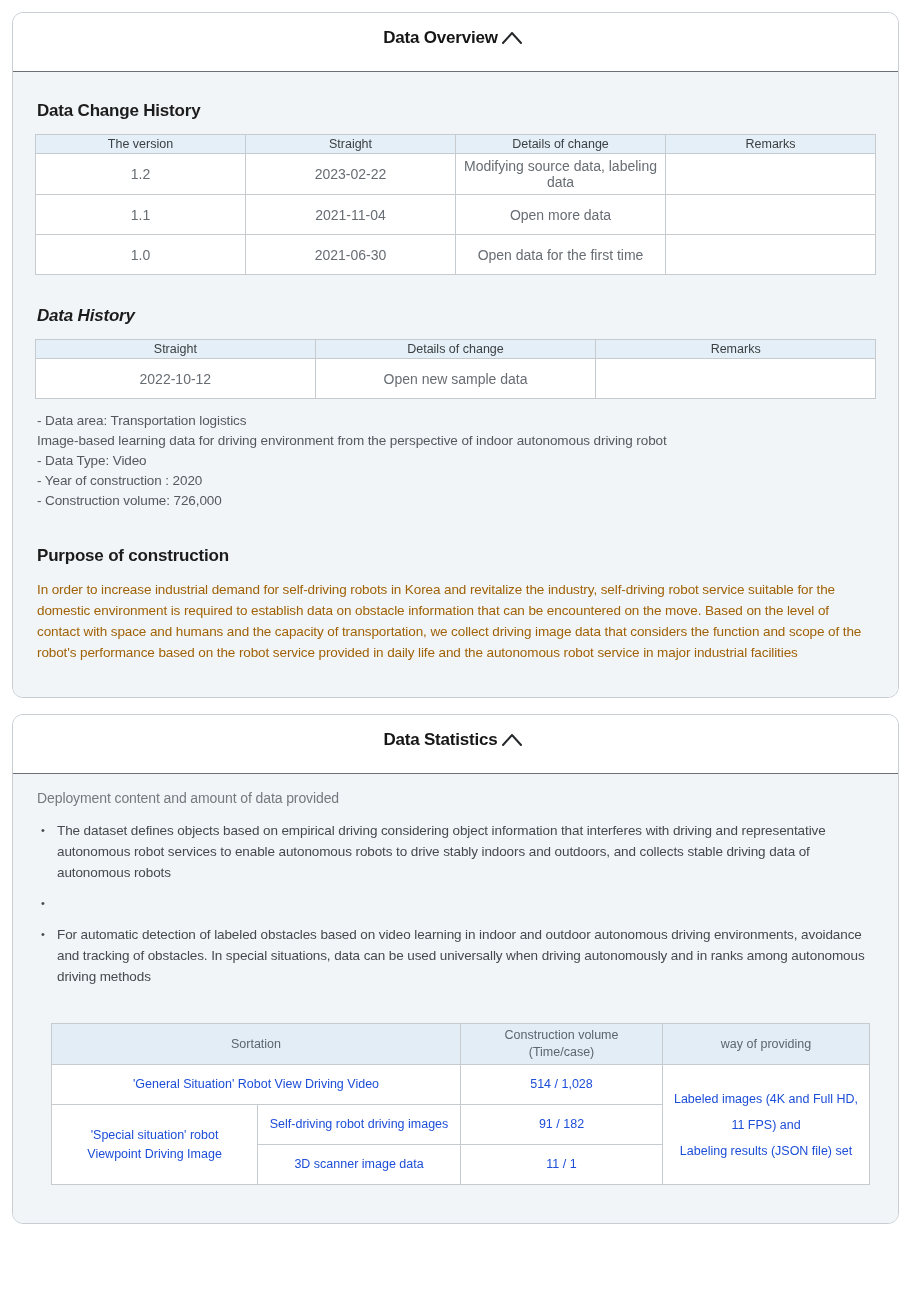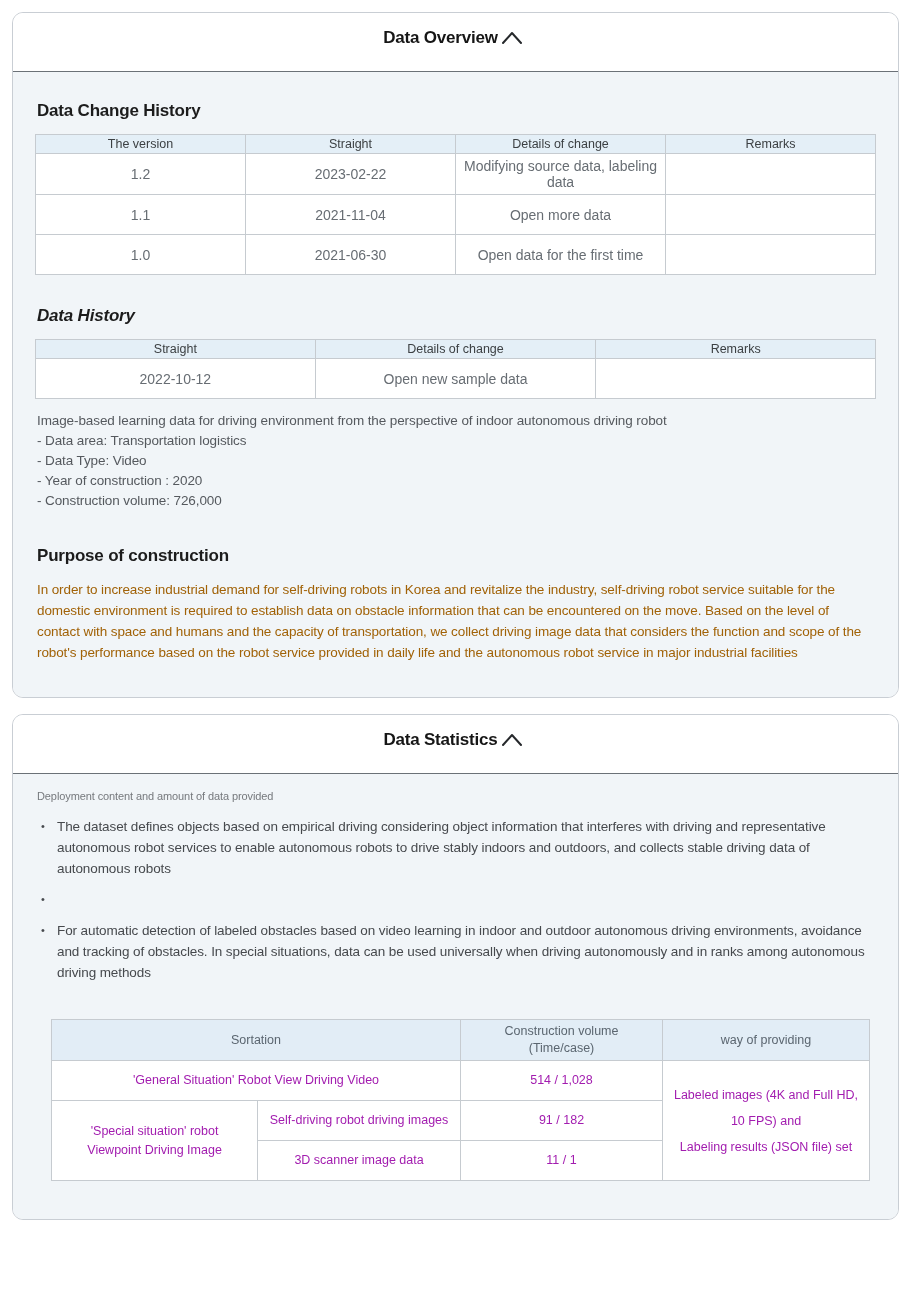--- a/index.html
+++ b/index.html
@@ -93,21 +93,21 @@
   .purpose-text {
     font-size: 13.5px;
     color: #a16207;
     line-height: 21px;
     letter-spacing: -0.1px;
     margin: 10px 2px 0 2px;
   }
   .intro-block { margin-top: 12px; }
 
   .stats-subtitle {
-    font-size: 11px;
+    font-size: 14px;
     color: #76797d;
     letter-spacing: -0.1px;
     margin: -6px 0 14px 2px;
   }
   ul.stats-bullets { list-style: none; }
   ul.stats-bullets li {
     display: flex;
     margin: 0 0 10px 6px;
     font-size: 13.5px;
     color: #46494d;
@@ -133,21 +133,21 @@
     font-weight: 400;
     color: #5b6670;
     height: 38px;
     text-align: center;
     padding: 3px 6px;
     line-height: 17px;
   }
   .stats td {
     border: 1px solid #c6cbd0;
     font-size: 12.5px;
-    color: #a21caf;
+    color: #1d4ed8;
     height: 40px;
     text-align: center;
     vertical-align: middle;
     padding: 6px 8px;
     line-height: 19px;
   }
   .stats td.providing-cell { line-height: 26px; font-size: 12.5px; }
 </style>
 </head>
 <body>
@@ -220,22 +220,22 @@
       <tbody>
         <tr>
           <td>2022-10-12</td>
           <td>Open new sample data</td>
           <td></td>
         </tr>
       </tbody>
     </table>
 
     <div class="intro-block">
+      <p class="intro-line">- Data area: Transportation logistics</p>
       <p class="intro-line">Image-based learning data for driving environment from the perspective of indoor autonomous driving robot</p>
-      <p class="intro-line">- Data area: Transportation logistics</p>
       <p class="intro-line">- Data Type: Video</p>
       <p class="intro-line">- Year of construction : 2020</p>
       <p class="intro-line">- Construction volume: 726,000</p>
     </div>
 
     <h3 class="section-heading gap-xl">Purpose of construction</h3>
     <p class="purpose-text">In order to increase industrial demand for self-driving robots in Korea and revitalize the industry, self-driving robot service suitable for the domestic environment is required to establish data on obstacle information that can be encountered on the move. Based on the level of contact with space and humans and the capacity of transportation, we collect driving image data that considers the function and scope of the robot's performance based on the robot service provided in daily life and the autonomous robot service in major industrial facilities</p>
 
   </div>
 </section>
@@ -288,21 +288,21 @@
             </th>
             <th>way of providing</th>
           </tr>
         </thead>
         <tbody>
           <tr>
             <td colspan="2">'General Situation' Robot View Driving Video</td>
             <td>514 / 1,028</td>
             <td rowspan="3" class="providing-cell">
               <span>Labeled images (4K and Full HD,</span><br>
-              <span>10 FPS) and</span><br>
+              <span>11 FPS) and</span><br>
               <span>Labeling results (JSON file) set</span>
             </td>
           </tr>
           <tr>
             <td rowspan="2">
               <span>'Special situation' robot</span><br>
               <span>Viewpoint Driving Image</span>
             </td>
             <td>Self-driving robot driving images</td>
             <td>91 / 182</td>

